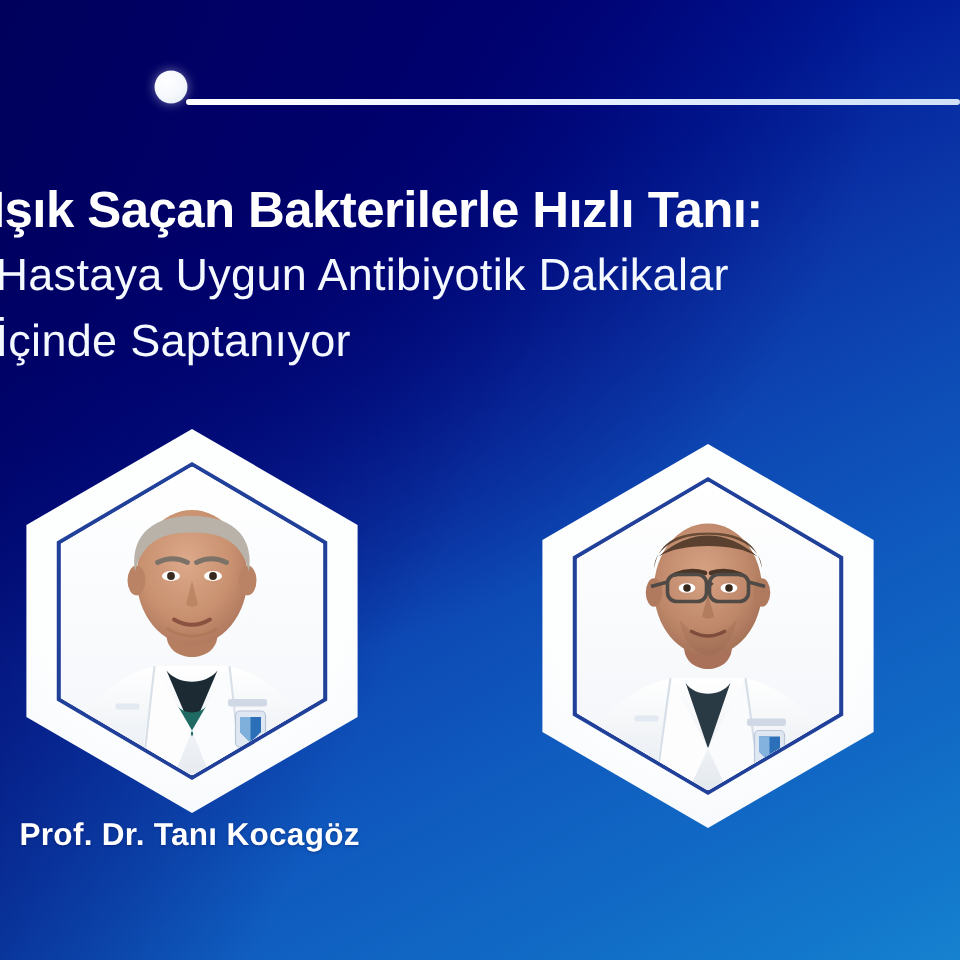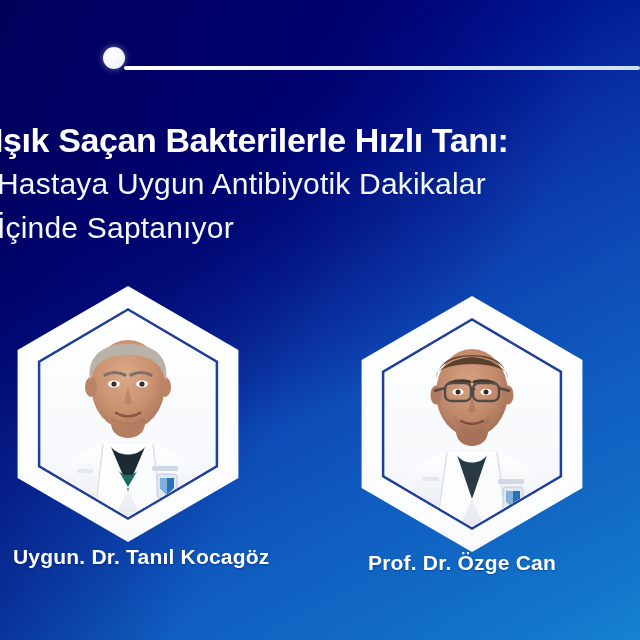--- a/index.html
+++ b/index.html
@@ -286,16 +286,15 @@
 
         <rect x="126" y="166" width="20" height="24" rx="3" fill="#dfe7f2" stroke="#b9c6d8" stroke-width="0.8"></rect>
         <path d="M129 170 h14 v10 l-7 7 -7 -7 Z" fill="#2b6fb8"></path>
         <path d="M129 170 h7 v17 l-7 -7 Z" fill="#82b2dd"></path>
         <rect x="121" y="158" width="26" height="5" rx="1.6" fill="#cfd8e4"></rect>
         <rect x="46" y="156" width="16" height="4" rx="1.4" fill="#e3e9f0"></rect>
       </svg>
     </div>
   </div>
 
-  <div class="name" id="name-left">Uygun. Dr. Tanıl Kocagöz</div>
-  <div class="name" id="name-right">Prof. Dr. Özge Can</div>
+  <div class="name" id="name-left">Prof. Dr. Tanı Kocagöz</div>
 
 </div>
 
 </body></html>

